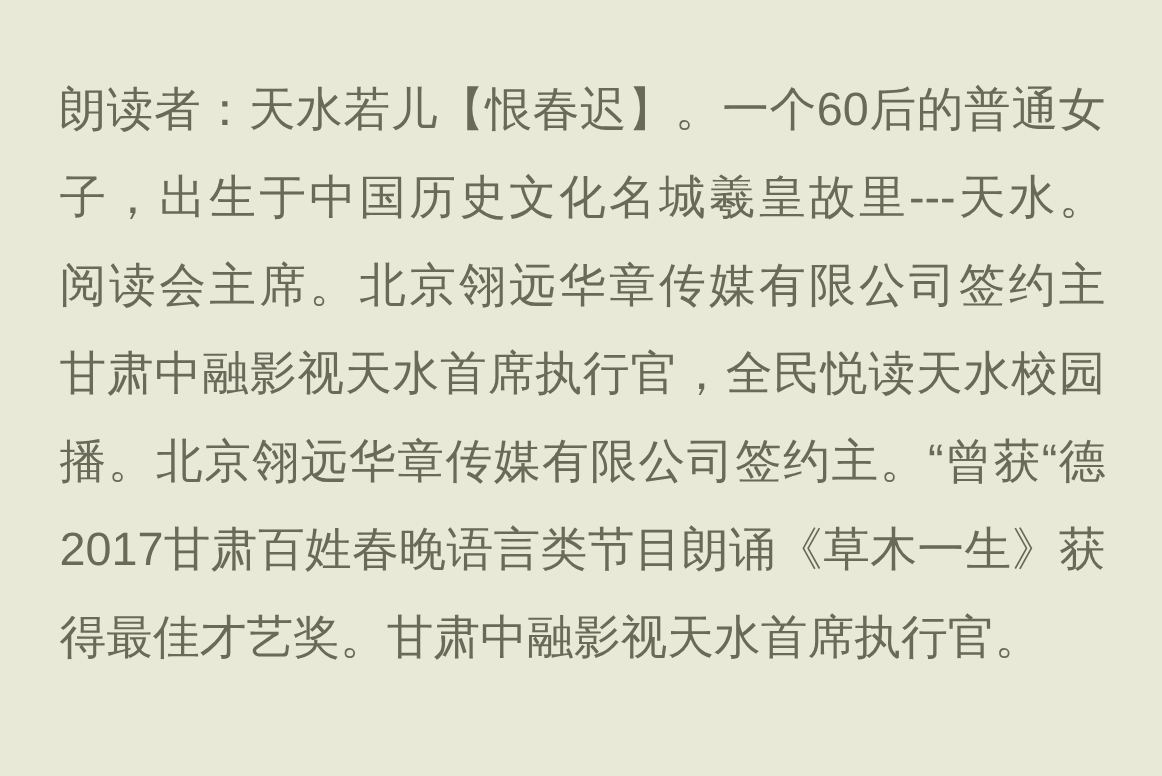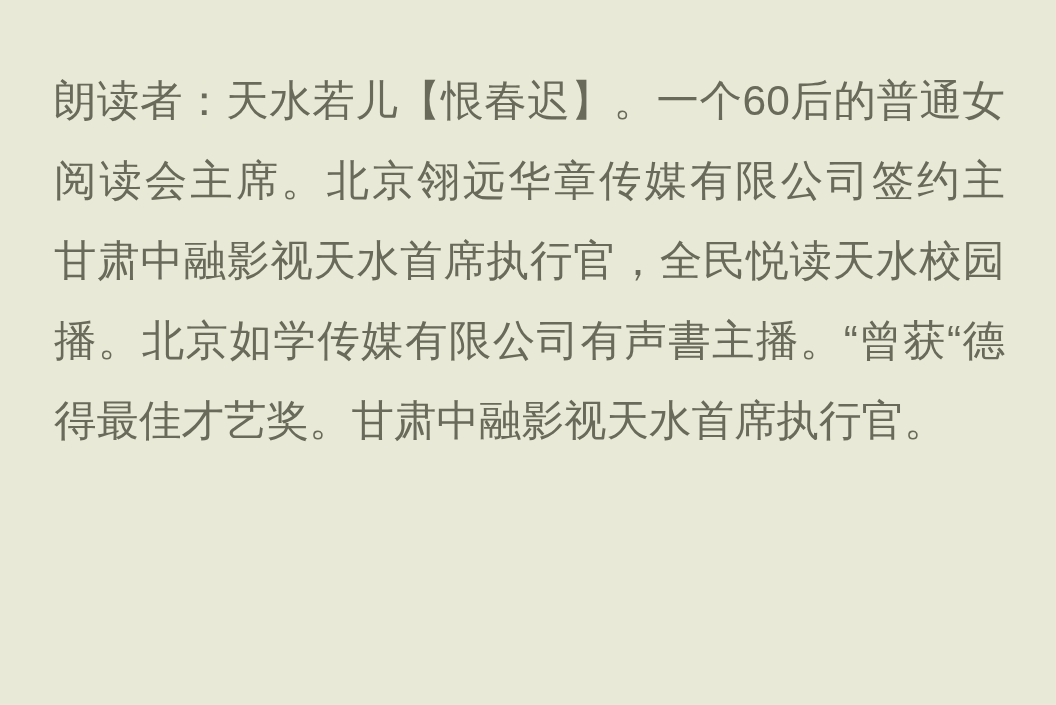--- a/index.html
+++ b/index.html
@@ -35,18 +35,20 @@
   .line:last-child {
     text-align-last: left;
   }
 </style>
 </head>
 <body>
 
 <div class="page">
   <div class="paragraph">
     <div class="line">朗读者：天水若儿【恨春迟】。一个60后的普通女</div>
+    <div class="line">子，出生于中国历史文化名城羲皇故里---天水。</div>
     <div class="line">阅读会主席。北京翎远华章传媒有限公司签约主</div>
     <div class="line">甘肃中融影视天水首席执行官，全民悦读天水校园</div>
-    <div class="line">播。北京如学传媒有限公司有声書主播。“曾获“德</div>
+    <div class="line">播。北京翎远华章传媒有限公司签约主。“曾获“德</div>
+    <div class="line">2017甘肃百姓春晚语言类节目朗诵《草木一生》获</div>
     <div class="line">得最佳才艺奖。甘肃中融影视天水首席执行官。</div>
   </div>
 </div>
 
 </body></html>

